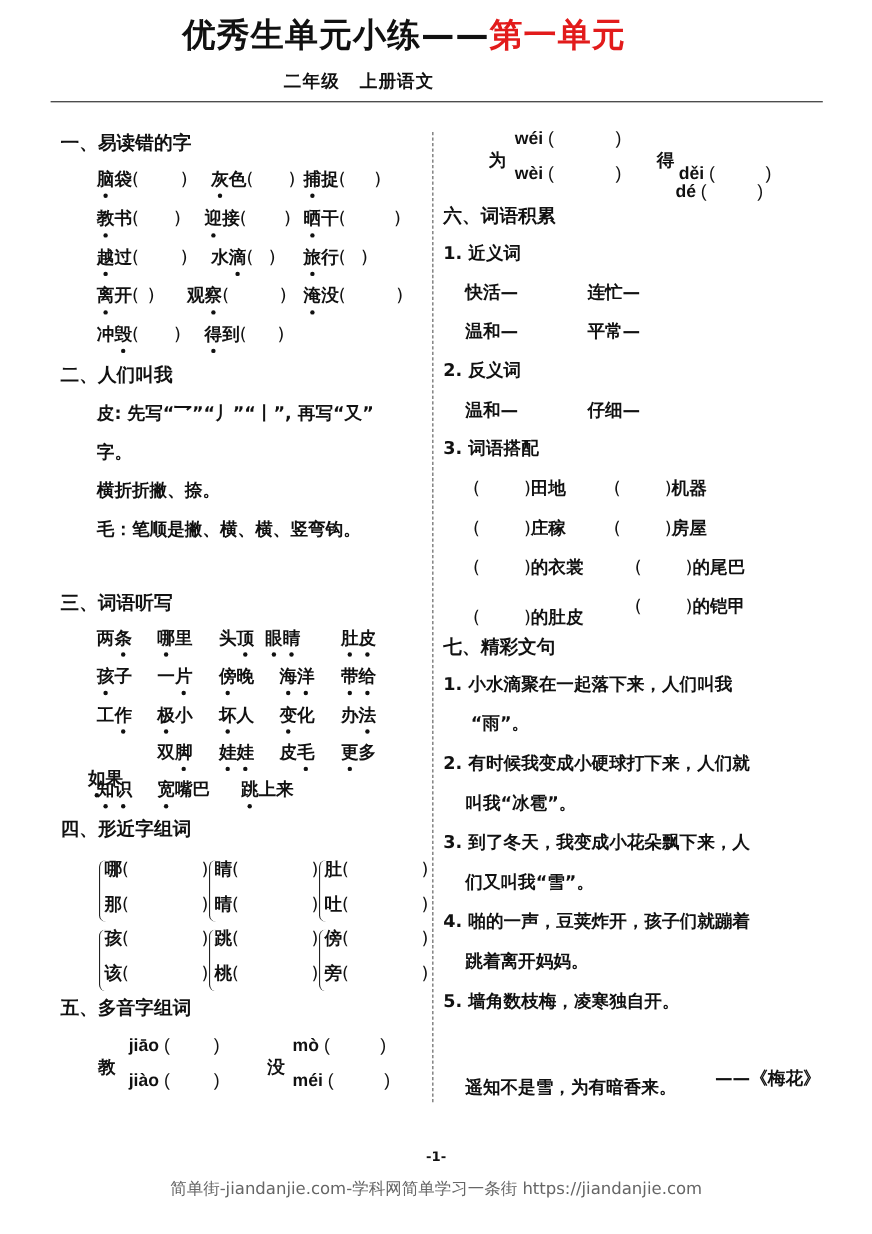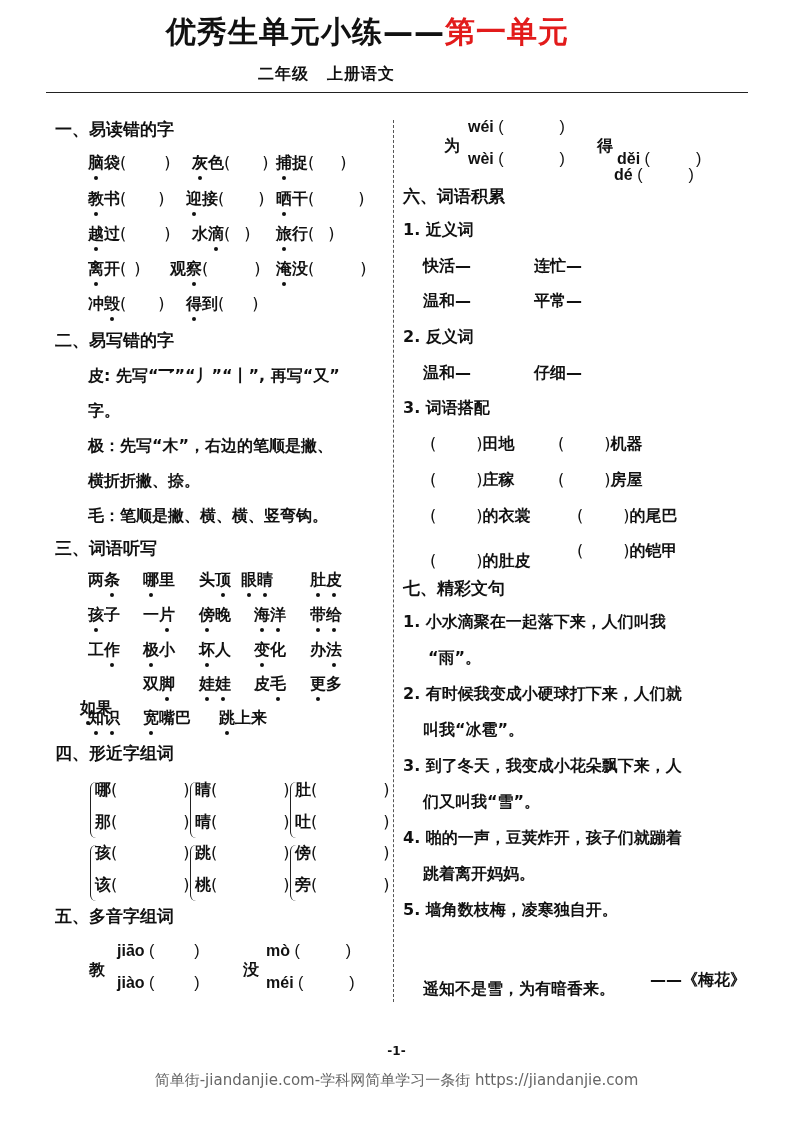--- a/index.html
+++ b/index.html
@@ -45,25 +45,24 @@
     <div class="cell row" style="left: 88px; top: 224px;"><span><span class="ch dot">越</span><span class="ch">过</span></span><span style="display: inline-block; font-weight: normal;"><span class="paren-l">(</span><span style="display:inline-block;width:38px"></span><span class="paren-r">)</span></span></div>
     <div class="cell row" style="left: 192px; top: 224px;"><span><span class="ch">水</span><span class="ch dot">滴</span></span><span style="display: inline-block; font-weight: normal;"><span class="paren-l">(</span><span style="display:inline-block;width:14px"></span><span class="paren-r">)</span></span></div>
     <div class="cell row" style="left: 276px; top: 224px;"><span><span class="ch dot">旅</span><span class="ch">行</span></span><span style="display: inline-block; font-weight: normal;"><span class="paren-l">(</span><span style="display:inline-block;width:14px"></span><span class="paren-r">)</span></span></div>
     <div class="cell row" style="left: 88px; top: 259px;"><span><span class="ch dot">离</span><span class="ch">开</span></span><span style="display: inline-block; font-weight: normal;"><span class="paren-l">(</span><span style="display:inline-block;width:8px"></span><span class="paren-r">)</span></span></div>
     <div class="cell row" style="left: 170px; top: 259px;"><span><span class="ch">观</span><span class="ch dot">察</span></span><span style="display: inline-block; font-weight: normal;"><span class="paren-l">(</span><span style="display:inline-block;width:46px"></span><span class="paren-r">)</span></span></div>
     <div class="cell row" style="left: 276px; top: 259px;"><span><span class="ch dot">淹</span><span class="ch">没</span></span><span style="display: inline-block; font-weight: normal;"><span class="paren-l">(</span><span style="display:inline-block;width:46px"></span><span class="paren-r">)</span></span></div>
     <div class="cell row" style="left: 88px; top: 294px;"><span><span class="ch">冲</span><span class="ch dot">毁</span></span><span style="display: inline-block; font-weight: normal;"><span class="paren-l">(</span><span style="display:inline-block;width:32px"></span><span class="paren-r">)</span></span></div>
     <div class="cell row" style="left: 186px; top: 294px;"><span><span class="ch dot">得</span><span class="ch">到</span></span><span style="display: inline-block; font-weight: normal;"><span class="paren-l">(</span><span style="display:inline-block;width:28px"></span><span class="paren-r">)</span></span></div>
   </div>
 
-<div class="abs sec-h" style="left:55px;top:329px;">二、易写错的字</div>
+<div class="abs sec-h" style="left:55px;top:329px;">二、人们叫我</div>
 <div class="abs body-text" style="left:88px;top:358px;width:305px;">
   <div>皮: 先写“乛”“丿”“丨”, 再写“又”</div>
   <div>字。</div>
-  <div>极：先写“木”，右边的笔顺是撇、</div>
   <div>横折折撇、捺。</div>
   <div>毛：笔顺是撇、横、横、竖弯钩。</div>
 </div>
 
 <div class="abs sec-h" style="left:55px;top:537px;">三、词语听写</div>
 <div id="s3">
     <div class="cell row" style="left: 88px; top: 570px;"><span><span class="ch">两</span><span class="ch dot">条</span></span></div>
     <div class="cell row" style="left: 143px; top: 570px;"><span><span class="ch dot">哪</span><span class="ch">里</span></span></div>
     <div class="cell row" style="left: 199px; top: 570px;"><span><span class="ch">头</span><span class="ch dot">顶</span></span></div>
     <div class="cell row" style="left: 241px; top: 570px;"><span><span class="ch dot">眼</span><span class="ch dot">睛</span></span></div>

